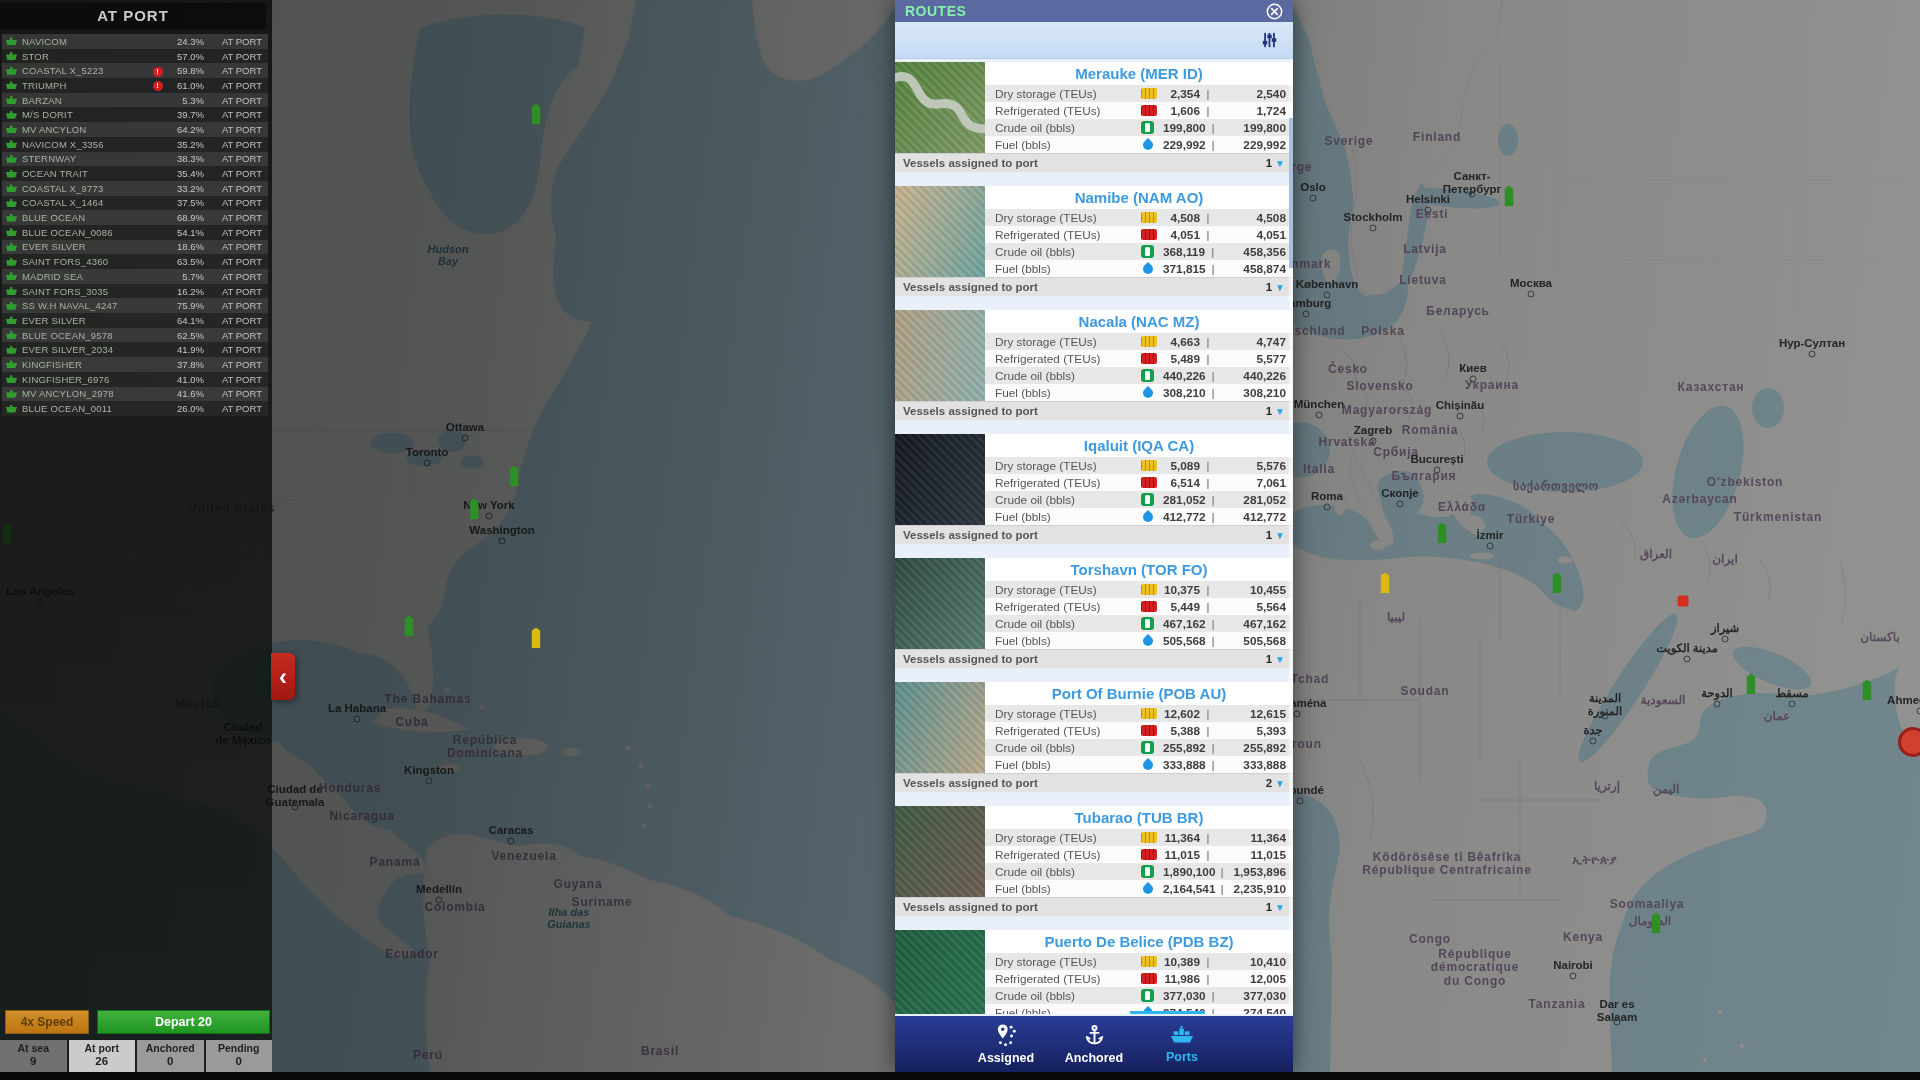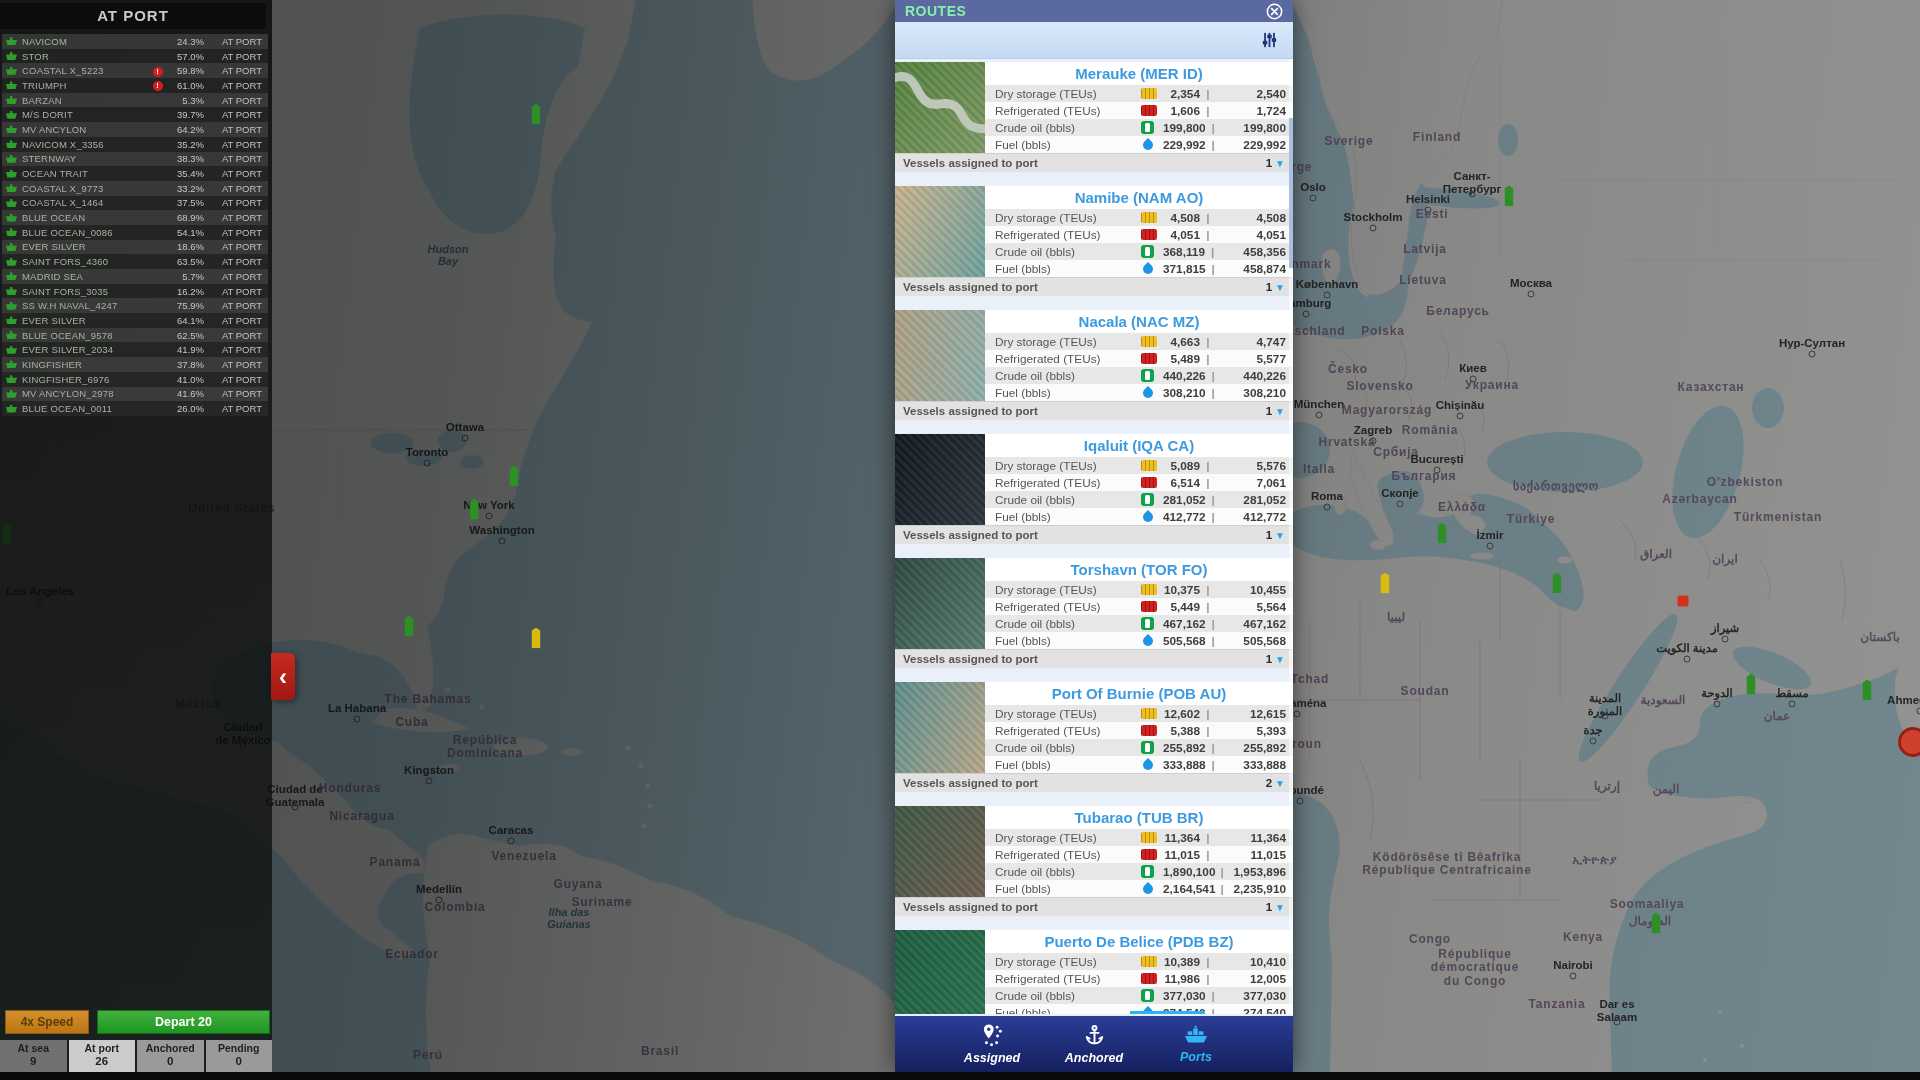--- a/index.html
+++ b/index.html
@@ -64,21 +64,21 @@
   .ic.i1{width:16px;height:11px;background:#d42222;border-radius:2px;background-image:repeating-linear-gradient(90deg,rgba(90,0,0,.5) 0 1px,transparent 1px 4px);}
   .ic.i2{width:13px;height:13px;background:#12a14b;border-radius:3px;position:relative;}
   .ic.i2::after{content:"";position:absolute;left:4px;top:2px;width:5px;height:9px;background:#fff;border-radius:1.5px;}
   .ic.i3{width:10px;height:10px;background:#1e96e6;border-radius:0 50% 50% 50%;transform:rotate(45deg);margin-left:2px;}
   .pv1{flex:1;text-align:right;font-weight:bold;color:#3e3e3e;}
   .psep{width:16px;text-align:center;color:#9a9a9a;font-weight:bold;}
   .pv2{width:70px;text-align:right;font-weight:bold;color:#3e3e3e;}
   .card-foot{height:18px;background:#e2e2e2;display:flex;align-items:center;justify-content:space-between;padding:0 8px;font-size:11.5px;font-weight:bold;color:#565656;border-top:1px solid #cfcfcf;cursor:pointer;}
   .fright{color:#2b2b2b;display:flex;align-items:center;gap:3px;}
   .fright .tri{color:#28a7e8;font-size:10px;}
-  #panel-tabs{position:absolute;bottom:0;left:0;right:0;height:56px;background:linear-gradient(#2a3d96,#15205e);border-top:2px solid #e8f0fa;display:flex;justify-content:center;gap:30px;align-items:center;font-style:italic;}
+  #panel-tabs{position:absolute;bottom:0;left:0;right:0;height:56px;background:linear-gradient(#2a3d96,#15205e);border-top:2px solid #e8f0fa;display:flex;justify-content:center;gap:16px;align-items:center;}
   .tab{display:flex;flex-direction:column;align-items:center;gap:1px;color:#fff;font-size:12.5px;font-weight:bold;width:72px;cursor:pointer;}
   .tab.active{color:#2eb7f2;}
   #hthumb{position:absolute;bottom:56px;left:235px;width:75px;height:5px;background:#2db5f2;}
   #vtrack{position:absolute;top:59px;bottom:57px;right:0;width:4px;background:rgba(255,255,255,.6);}
   #vthumb{position:absolute;top:59px;right:0;width:4px;height:150px;background:#a8c0dc;}
   #blackbar{position:absolute;left:0;top:1072px;width:1920px;height:8px;background:#0a0a0a;z-index:9;}
 </style>
 </head>
 <body>
 

